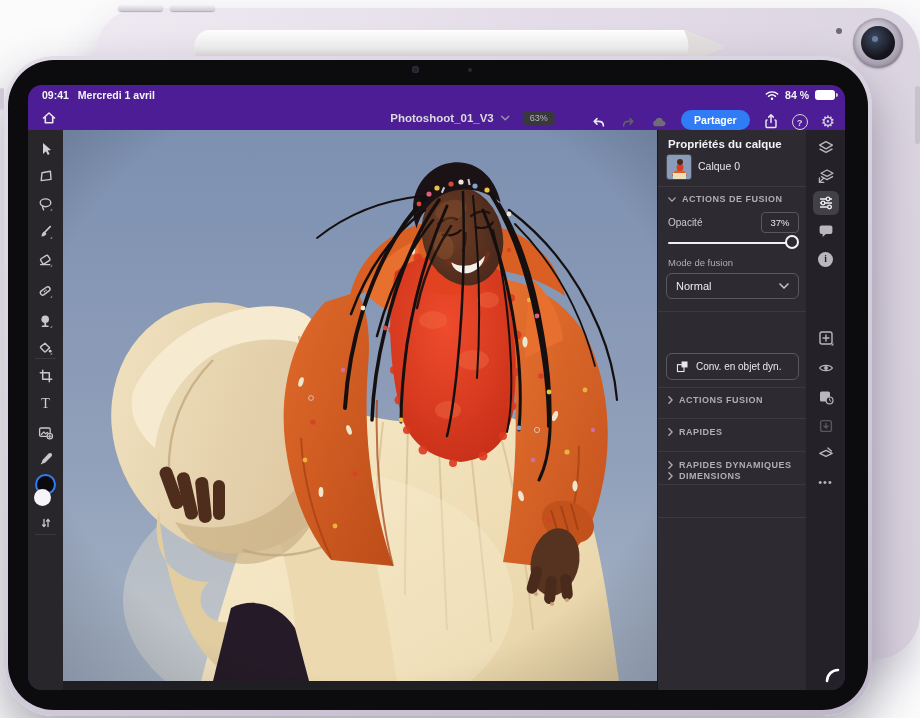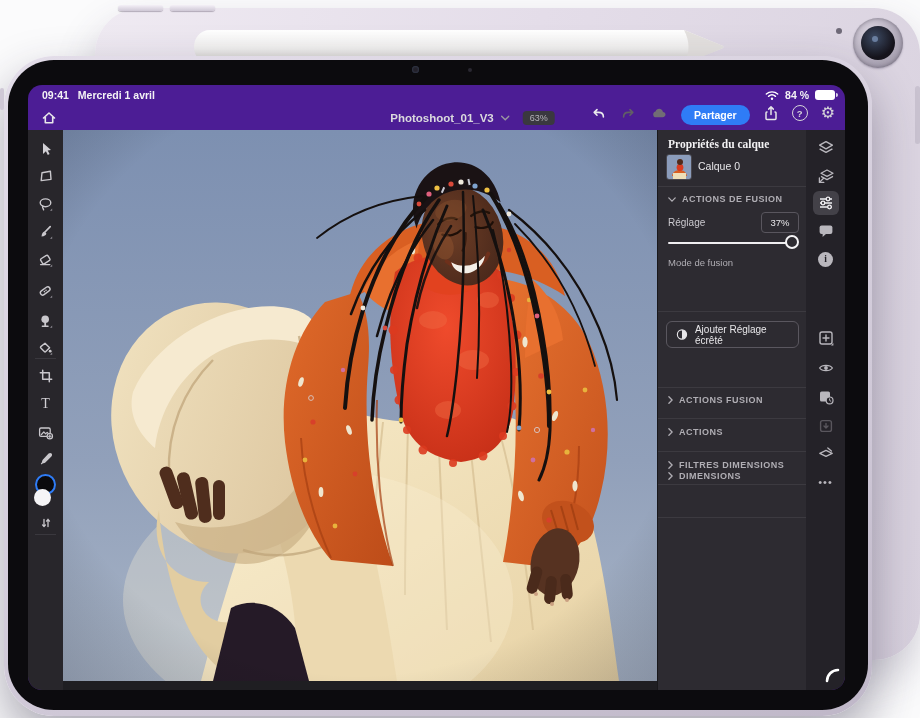--- a/index.html
+++ b/index.html
@@ -30,34 +30,34 @@
   .statusbar{left:0;top:0;width:100%;height:20px;display:flex;align-items:center;justify-content:space-between;
     padding:0 10px 0 14px;box-sizing:border-box;color:#f4f3f5;font-size:10.5px;font-weight:600;}
   .sb-left{display:flex;gap:9px;align-items:center;}
   .sb-right{display:flex;gap:6px;align-items:center;}
   .battery{width:20px;height:10px;border-radius:3px;background:#fff;position:relative;}
   .battery:after{content:"";position:absolute;right:-3px;top:3px;width:2px;height:4px;border-radius:0 2px 2px 0;background:#fff;opacity:.8;}
   .topbar{left:0;top:20px;width:100%;height:25px;}
   .tb-center{left:50%;top:0;transform:translateX(-50%);display:flex;align-items:center;gap:7px;height:25px;margin-left:36px;}
   .doc-title{color:#dbdade;font-size:11.5px;font-weight:600;}
   .zoom-badge{background:#3a383f;color:#b5b3b9;font-size:9px;border-radius:4px;padding:2px 7px;margin-left:6px;}
-  .tb-right{right:10px;top:0;display:flex;align-items:flex-start;gap:13px;height:25px;}
+  .tb-right{right:10px;top:0;display:flex;align-items:flex-end;gap:13px;height:25px;}
   .pill{background:#2f7cf6;color:#fff;font-size:10.5px;font-weight:700;border-radius:13px;padding:4px 13px;border:none;}
   .glyph{color:#d6d4d9;font-size:14px;line-height:1;}
   
   .toolcol{left:0;top:45px;width:35px;height:560px;background:#28262b;border-right:1px solid rgba(0,0,0,.35);}
   .tool{left:50%;transform:translateX(-50%);width:24px;height:24px;display:flex;align-items:center;justify-content:center;}
   .tdiv{left:7px;width:21px;height:1px;background:#3a383e;}
   .fg-swatch{left:7px;width:21px;height:21px;border-radius:50%;background:#0b0a0d;border:2.5px solid #2f7cf6;box-sizing:border-box;}
   .bg-swatch{left:6px;width:17px;height:17px;border-radius:50%;background:#f5f4f6;}
   
   .canvas-area{left:35px;top:45px;width:594px;height:560px;background:#1f1e22;}
   
   .panel{left:629px;top:45px;width:149px;height:560px;background:#2d2b31;border-left:1px solid #19181b;}
-  .p-title{left:10px;top:8px;color:#f2f1f3;font-size:11.5px;font-weight:700;font-family:Liberation Serif, serif;}
+  .p-title{left:10px;top:8px;color:#f2f1f3;font-size:11.5px;font-weight:700;}
   .layer-name{left:40px;top:30px;color:#e6e5e8;font-size:10.5px;}
   .pdiv{left:0;width:100%;height:1px;background:#3c3a40;}
   .sec-label{color:#b0aeb4;font-size:9px;font-weight:700;letter-spacing:.5px;}
   .p-row{left:10px;display:flex;align-items:center;gap:6px;}
   .p-sub{color:#b0aeb4;font-size:9.5px;}
   .val-box{right:8px;top:82px;width:36px;height:19px;border:1px solid #59565e;border-radius:4px;color:#e8e7ea;
     font-size:9.5px;display:flex;align-items:center;justify-content:center;}
   .slider-track{left:10px;right:10px;top:112px;height:2px;background:#efeef0;border-radius:1px;}
   .slider-knob{right:8px;top:105px;width:14px;height:14px;border-radius:50%;background:#2d2b31;border:2px solid #f5f4f6;box-sizing:border-box;}
   .dropdown{left:8px;right:8px;top:143px;height:24px;border:1px solid #5a575f;border-radius:6px;display:flex;
@@ -477,56 +477,62 @@
       <div class="abs layer-name">Calque 0</div>
       <div class="abs pdiv" style="top:56px;"></div>
 
       <div class="abs p-row" style="top:64px;">
         <svg width="8" height="5" viewBox="0 0 10 6">
           <path d="M1 1 L5 5 L9 1" stroke="#b0aeb4" stroke-width="1.6" fill="none" stroke-linecap="round"></path>
         </svg>
         <span class="sec-label">ACTIONS DE FUSION</span>
       </div>
 
-      <div class="abs p-sub" style="left:10px;top:87px;font-size:10px;color:#cbc9cf;">Réglage</div>
+      <div class="abs p-sub" style="left:10px;top:87px;font-size:10px;color:#cbc9cf;">Opacité</div>
       <div class="abs val-box">37%</div>
       <div class="abs slider-track"></div>
       <div class="abs slider-knob"></div>
 
       <div class="abs p-sub" style="left:10px;top:127px;">Mode de fusion</div>
+      <div class="abs dropdown">
+        <span>Normal</span>
+        <svg width="10" height="6" viewBox="0 0 10 6">
+          <path d="M1 1 L5 5 L9 1" stroke="#c8c6cc" stroke-width="1.5" fill="none" stroke-linecap="round"></path>
+        </svg>
+      </div>
       <div class="abs pdiv" style="top:181px;"></div>
 
-      <div class="abs pbtn" style="top:191px;">
+      <div class="abs pbtn" style="top:223px;">
         <svg width="13" height="13" viewBox="0 0 14 14">
-          <circle cx="7" cy="7" r="5.4" stroke="#e8e7ea" stroke-width="1.3" fill="none"></circle>
-          <path d="M7 1.6 A5.4 5.4 0 0 1 7 12.4 Z" fill="#e8e7ea"></path>
-        </svg>
-        <span>Ajouter Réglage écrêté</span>
+          <rect x="1.6" y="5" width="7" height="7.4" stroke="#e8e7ea" stroke-width="1.2" fill="none"></rect>
+          <rect x="6" y="1.6" width="6.4" height="6.4" fill="#e8e7ea"></rect>
+        </svg>
+        <span>Conv. en objet dyn.</span>
       </div>
       <div class="abs pdiv" style="top:257px;"></div>
 
       <div class="abs p-row" style="top:265px;">
         <svg width="5" height="8" viewBox="0 0 6 10">
             <path d="M1 1 L5 5 L1 9" stroke="#b0aeb4" stroke-width="1.6" fill="none" stroke-linecap="round"></path>
           </svg>
         <span class="sec-label">ACTIONS FUSION</span>
       </div>
       <div class="abs pdiv" style="top:288px;"></div>
       <div class="abs p-row" style="top:297px;">
         <svg width="5" height="8" viewBox="0 0 6 10">
             <path d="M1 1 L5 5 L1 9" stroke="#b0aeb4" stroke-width="1.6" fill="none" stroke-linecap="round"></path>
           </svg>
-        <span class="sec-label">ACTIONS</span>
+        <span class="sec-label">RAPIDES</span>
       </div>
       <div class="abs pdiv" style="top:321px;"></div>
       <div class="abs p-row" style="top:330px;">
         <svg width="5" height="8" viewBox="0 0 6 10">
             <path d="M1 1 L5 5 L1 9" stroke="#b0aeb4" stroke-width="1.6" fill="none" stroke-linecap="round"></path>
           </svg>
-        <span class="sec-label">FILTRES DIMENSIONS</span>
+        <span class="sec-label">RAPIDES DYNAMIQUES</span>
       </div>
       <div class="abs pdiv" style="top:354px;"></div>
       <div class="abs p-row" style="top:341px;">
         <svg width="5" height="8" viewBox="0 0 6 10">
             <path d="M1 1 L5 5 L1 9" stroke="#b0aeb4" stroke-width="1.6" fill="none" stroke-linecap="round"></path>
           </svg>
         <span class="sec-label">DIMENSIONS</span>
       </div>
       <div class="abs pdiv" style="top:387px;"></div>
     </div>

